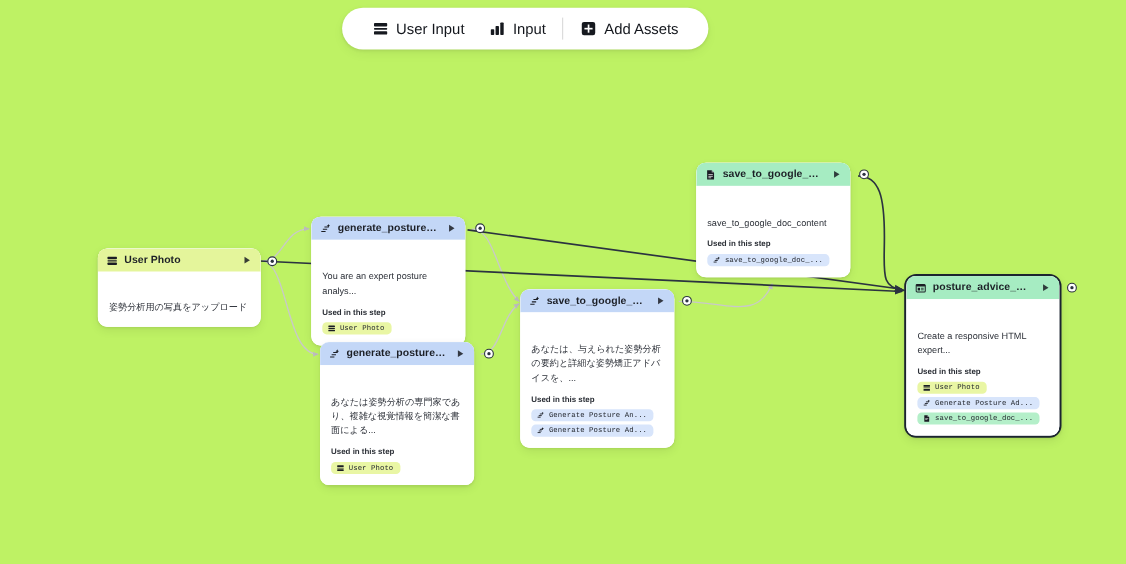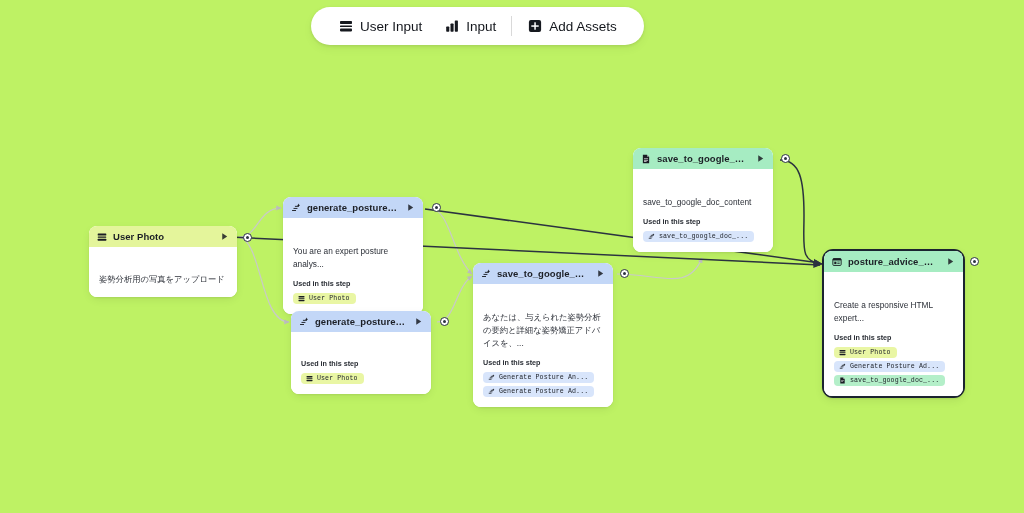--- a/index.html
+++ b/index.html
@@ -305,20 +305,21 @@
           </svg>
         </span>
         <span class="head-title">generate_posture_anal...</span>
         <span class="head-play">
           <svg width="9" height="9" viewBox="0 0 10 10">
               <path d="M2.5 1.5 L8 5 L2.5 8.5 Z" fill="#1a1d24"></path>
             </svg>
         </span>
       </div>
       <div class="node-body">
+        <div class="body-text jp">あなたは姿勢分析の専門家であり、複雑な視覚情報を簡潔な書面による...</div>
         <div class="used-label">Used in this step</div>
         <div class="chips">
           <span class="chip chip-yellow">
             <span class="chip-ico">
               <svg width="7" height="7" viewBox="0 0 14 14">
                 <rect x="1" y="2" width="12" height="3" rx="0.8" fill="#1a1d24"></rect>
                 <rect x="1" y="6.4" width="12" height="1.6" rx="0.6" fill="#1a1d24"></rect>
                 <rect x="1" y="9.4" width="12" height="3" rx="0.8" fill="#1a1d24"></rect>
               </svg>
             </span>

